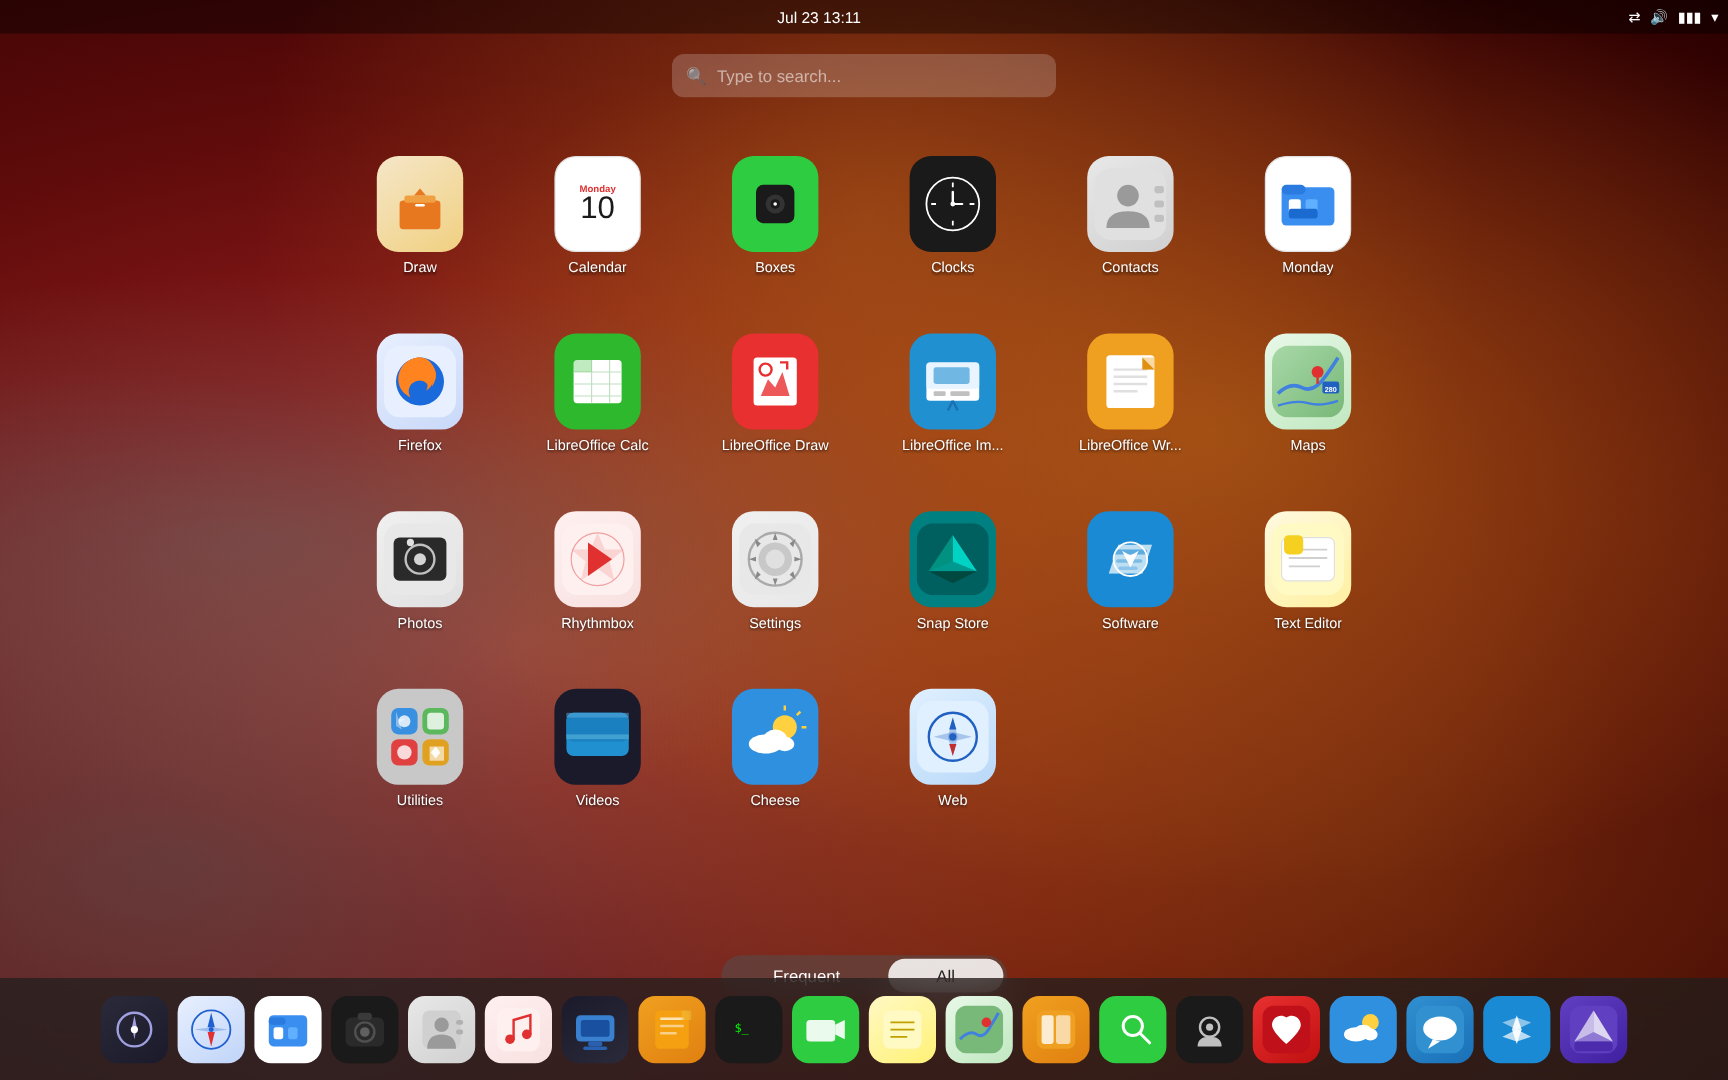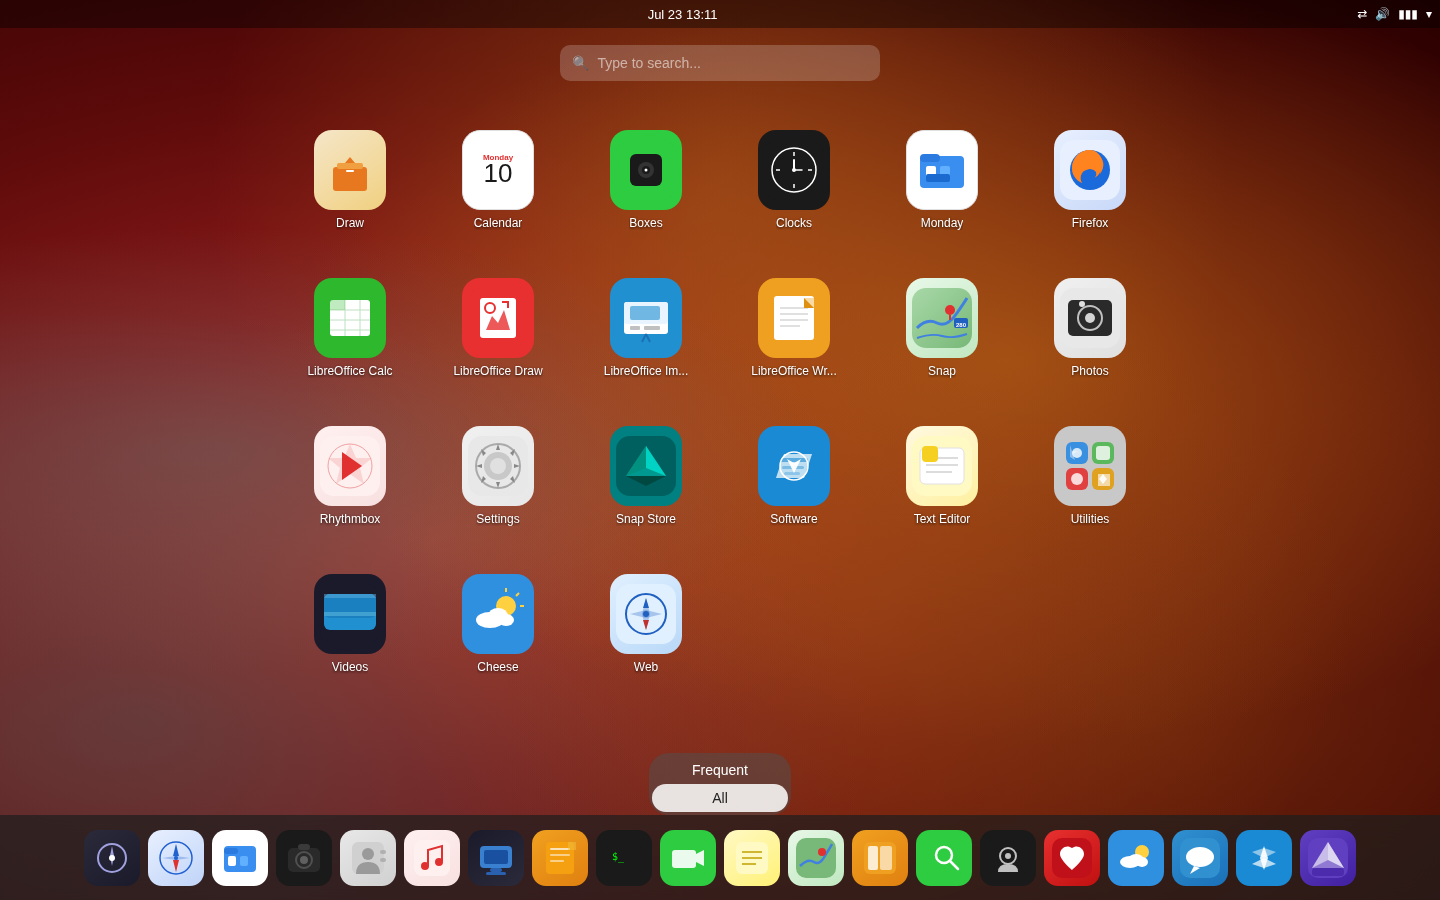--- a/index.html
+++ b/index.html
@@ -124,30 +124,29 @@
       text-shadow: 0 1px 3px rgba(0,0,0,0.8);
       max-width: 100px;
       overflow: hidden;
       text-overflow: ellipsis;
       white-space: nowrap;
     }
 
     
     .tab-bar {
       position: absolute;
-      bottom: 85px;
+      bottom: 70px;
       left: 50%;
       transform: translateX(-50%);
       display: flex;
       gap: 0;
       z-index: 50;
       background: rgba(80,80,80,0.5);
       border-radius: 20px;
       padding: 3px;
-      flex-direction: column;
     }
     .tab-btn {
       padding: 6px 40px;
       border-radius: 16px;
       font-size: 14px;
       color: white;
       cursor: pointer;
       border: none;
       background: transparent;
     }
@@ -311,20 +310,33 @@
 
         <line x1="30" y1="30" x2="30" y2="20" stroke="white" stroke-width="2" stroke-linecap="round"></line>
 
         <line x1="30" y1="30" x2="38" y2="30" stroke="white" stroke-width="1.5" stroke-linecap="round"></line>
         <circle cx="30" cy="30" r="2" fill="white"></circle>
       </svg>
     </div>
     <span class="app-label">Clocks</span>
   </div>
 
+  <div class="app-item">
+    <div class="app-icon icon-contacts">
+      <svg width="60" height="60" viewBox="0 0 60 60">
+        <rect x="0" y="0" width="60" height="60" rx="14" fill="#e0e0e0"></rect>
+        <rect x="50" y="15" width="8" height="6" rx="2" fill="#c0c0c0"></rect>
+        <rect x="50" y="27" width="8" height="6" rx="2" fill="#c0c0c0"></rect>
+        <rect x="50" y="39" width="8" height="6" rx="2" fill="#c0c0c0"></rect>
+        <circle cx="28" cy="23" r="9" fill="#9a9a9a"></circle>
+        <path d="M10 50 Q10 36 28 36 Q46 36 46 50" fill="#9a9a9a"></path>
+      </svg>
+    </div>
+    <span class="app-label">Contacts</span>
+  </div>
 
   <div class="app-item">
     <div class="app-icon icon-files">
       <svg width="60" height="60" viewBox="0 0 60 60">
         <rect x="0" y="0" width="60" height="60" rx="14" fill="white"></rect>
         <rect x="8" y="16" width="44" height="32" rx="4" fill="#3a8ef0"></rect>
         <rect x="8" y="14" width="20" height="8" rx="4" fill="#2a7ae0"></rect>
         <rect x="14" y="26" width="10" height="12" rx="2" fill="white"></rect>
         <rect x="28" y="26" width="10" height="12" rx="2" fill="#60b0ff"></rect>
         <rect x="14" y="34" width="24" height="8" rx="2" fill="#1a6ad0"></rect>
@@ -420,21 +432,21 @@
         </defs>
         <path d="M5 40 Q15 30 25 35 Q35 40 45 25 Q52 15 55 10" stroke="#4080e0" stroke-width="3" fill="none"></path>
         <path d="M5 50 Q20 45 30 48 Q40 51 55 46" stroke="#4080e0" stroke-width="2" fill="none"></path>
         <circle cx="38" cy="22" r="5" fill="#e03030"></circle>
         <path d="M38 27 L38 32" stroke="#e03030" stroke-width="2"></path>
 
         <rect x="42" y="30" width="14" height="10" rx="2" fill="#2060c0"></rect>
         <text x="49" y="39" text-anchor="middle" font-size="6" fill="white" font-weight="bold">280</text>
       </svg>
     </div>
-    <span class="app-label">Snap</span>
+    <span class="app-label">Maps</span>
   </div>
 
   <div class="app-item">
     <div class="app-icon icon-photos">
       <svg width="60" height="60" viewBox="0 0 60 60">
         <rect x="0" y="0" width="60" height="60" rx="14" fill="#e8e8e8"></rect>
         <rect x="8" y="12" width="44" height="36" rx="5" fill="#2a2a2a"></rect>
         <circle cx="30" cy="30" r="12" fill="none" stroke="#c0c0c0" stroke-width="2"></circle>
         <circle cx="30" cy="30" r="5" fill="white" opacity="0.8"></circle>
         <circle cx="22" cy="16" r="3" fill="#e0e0e0"></circle>

